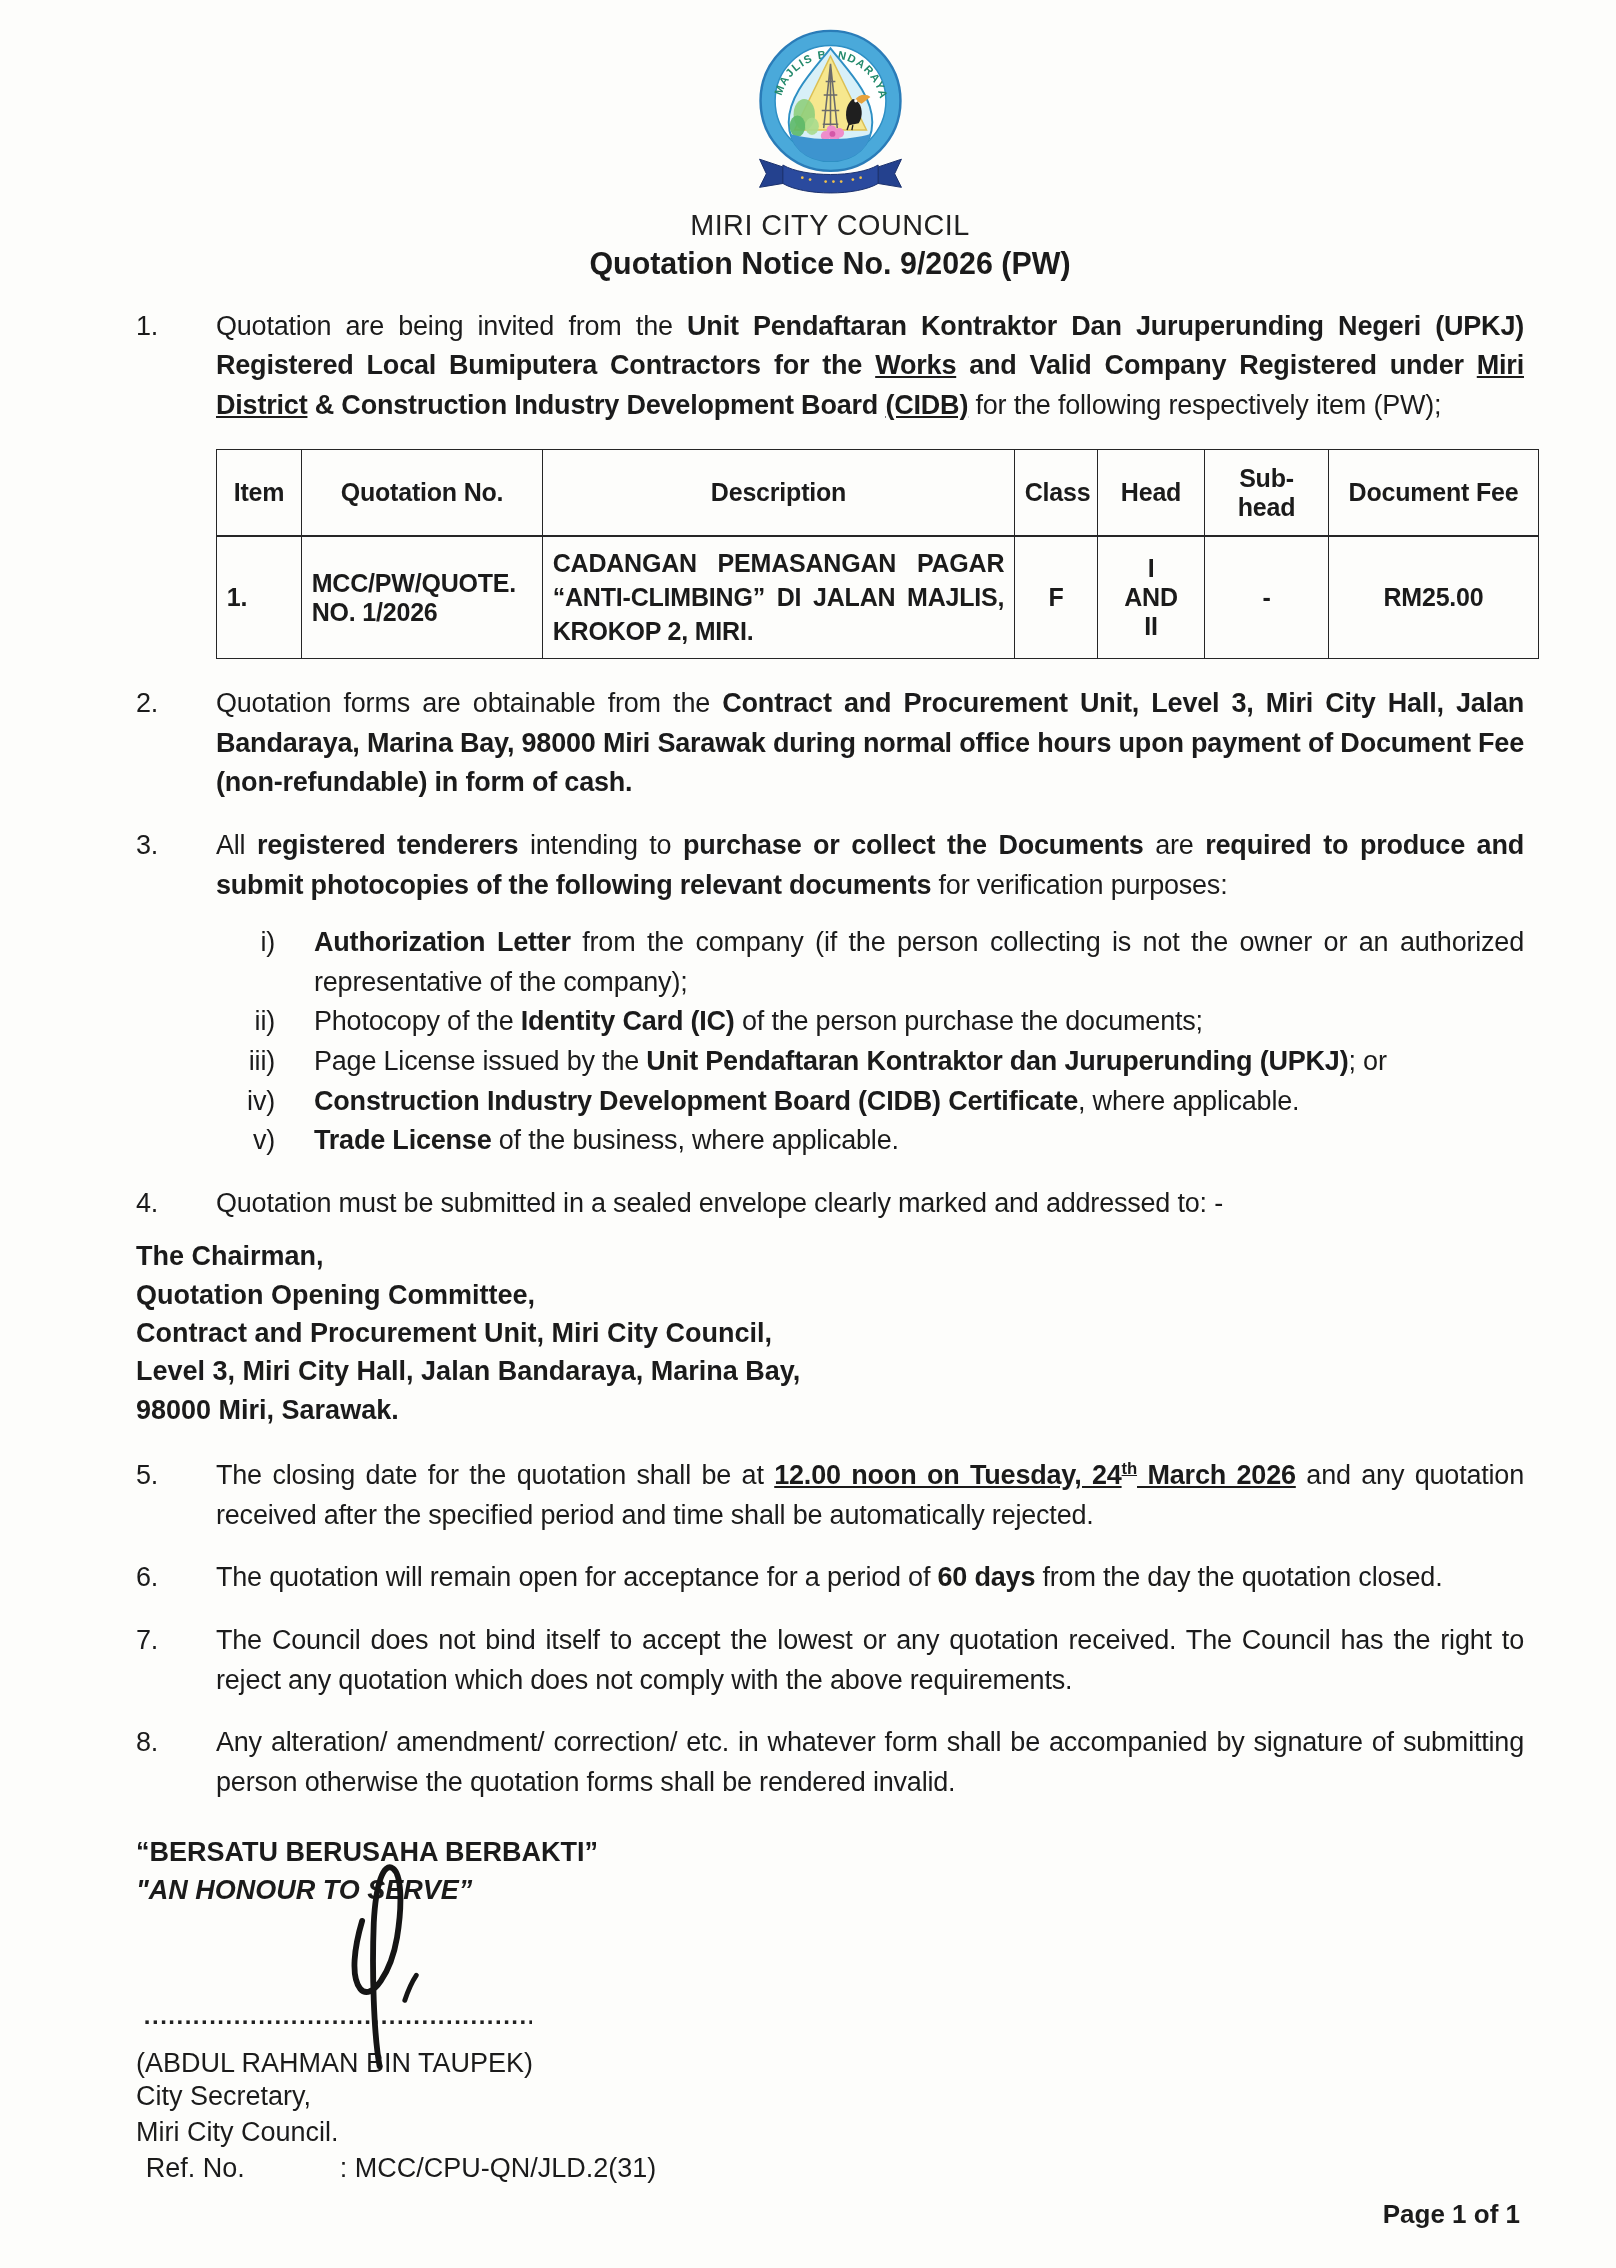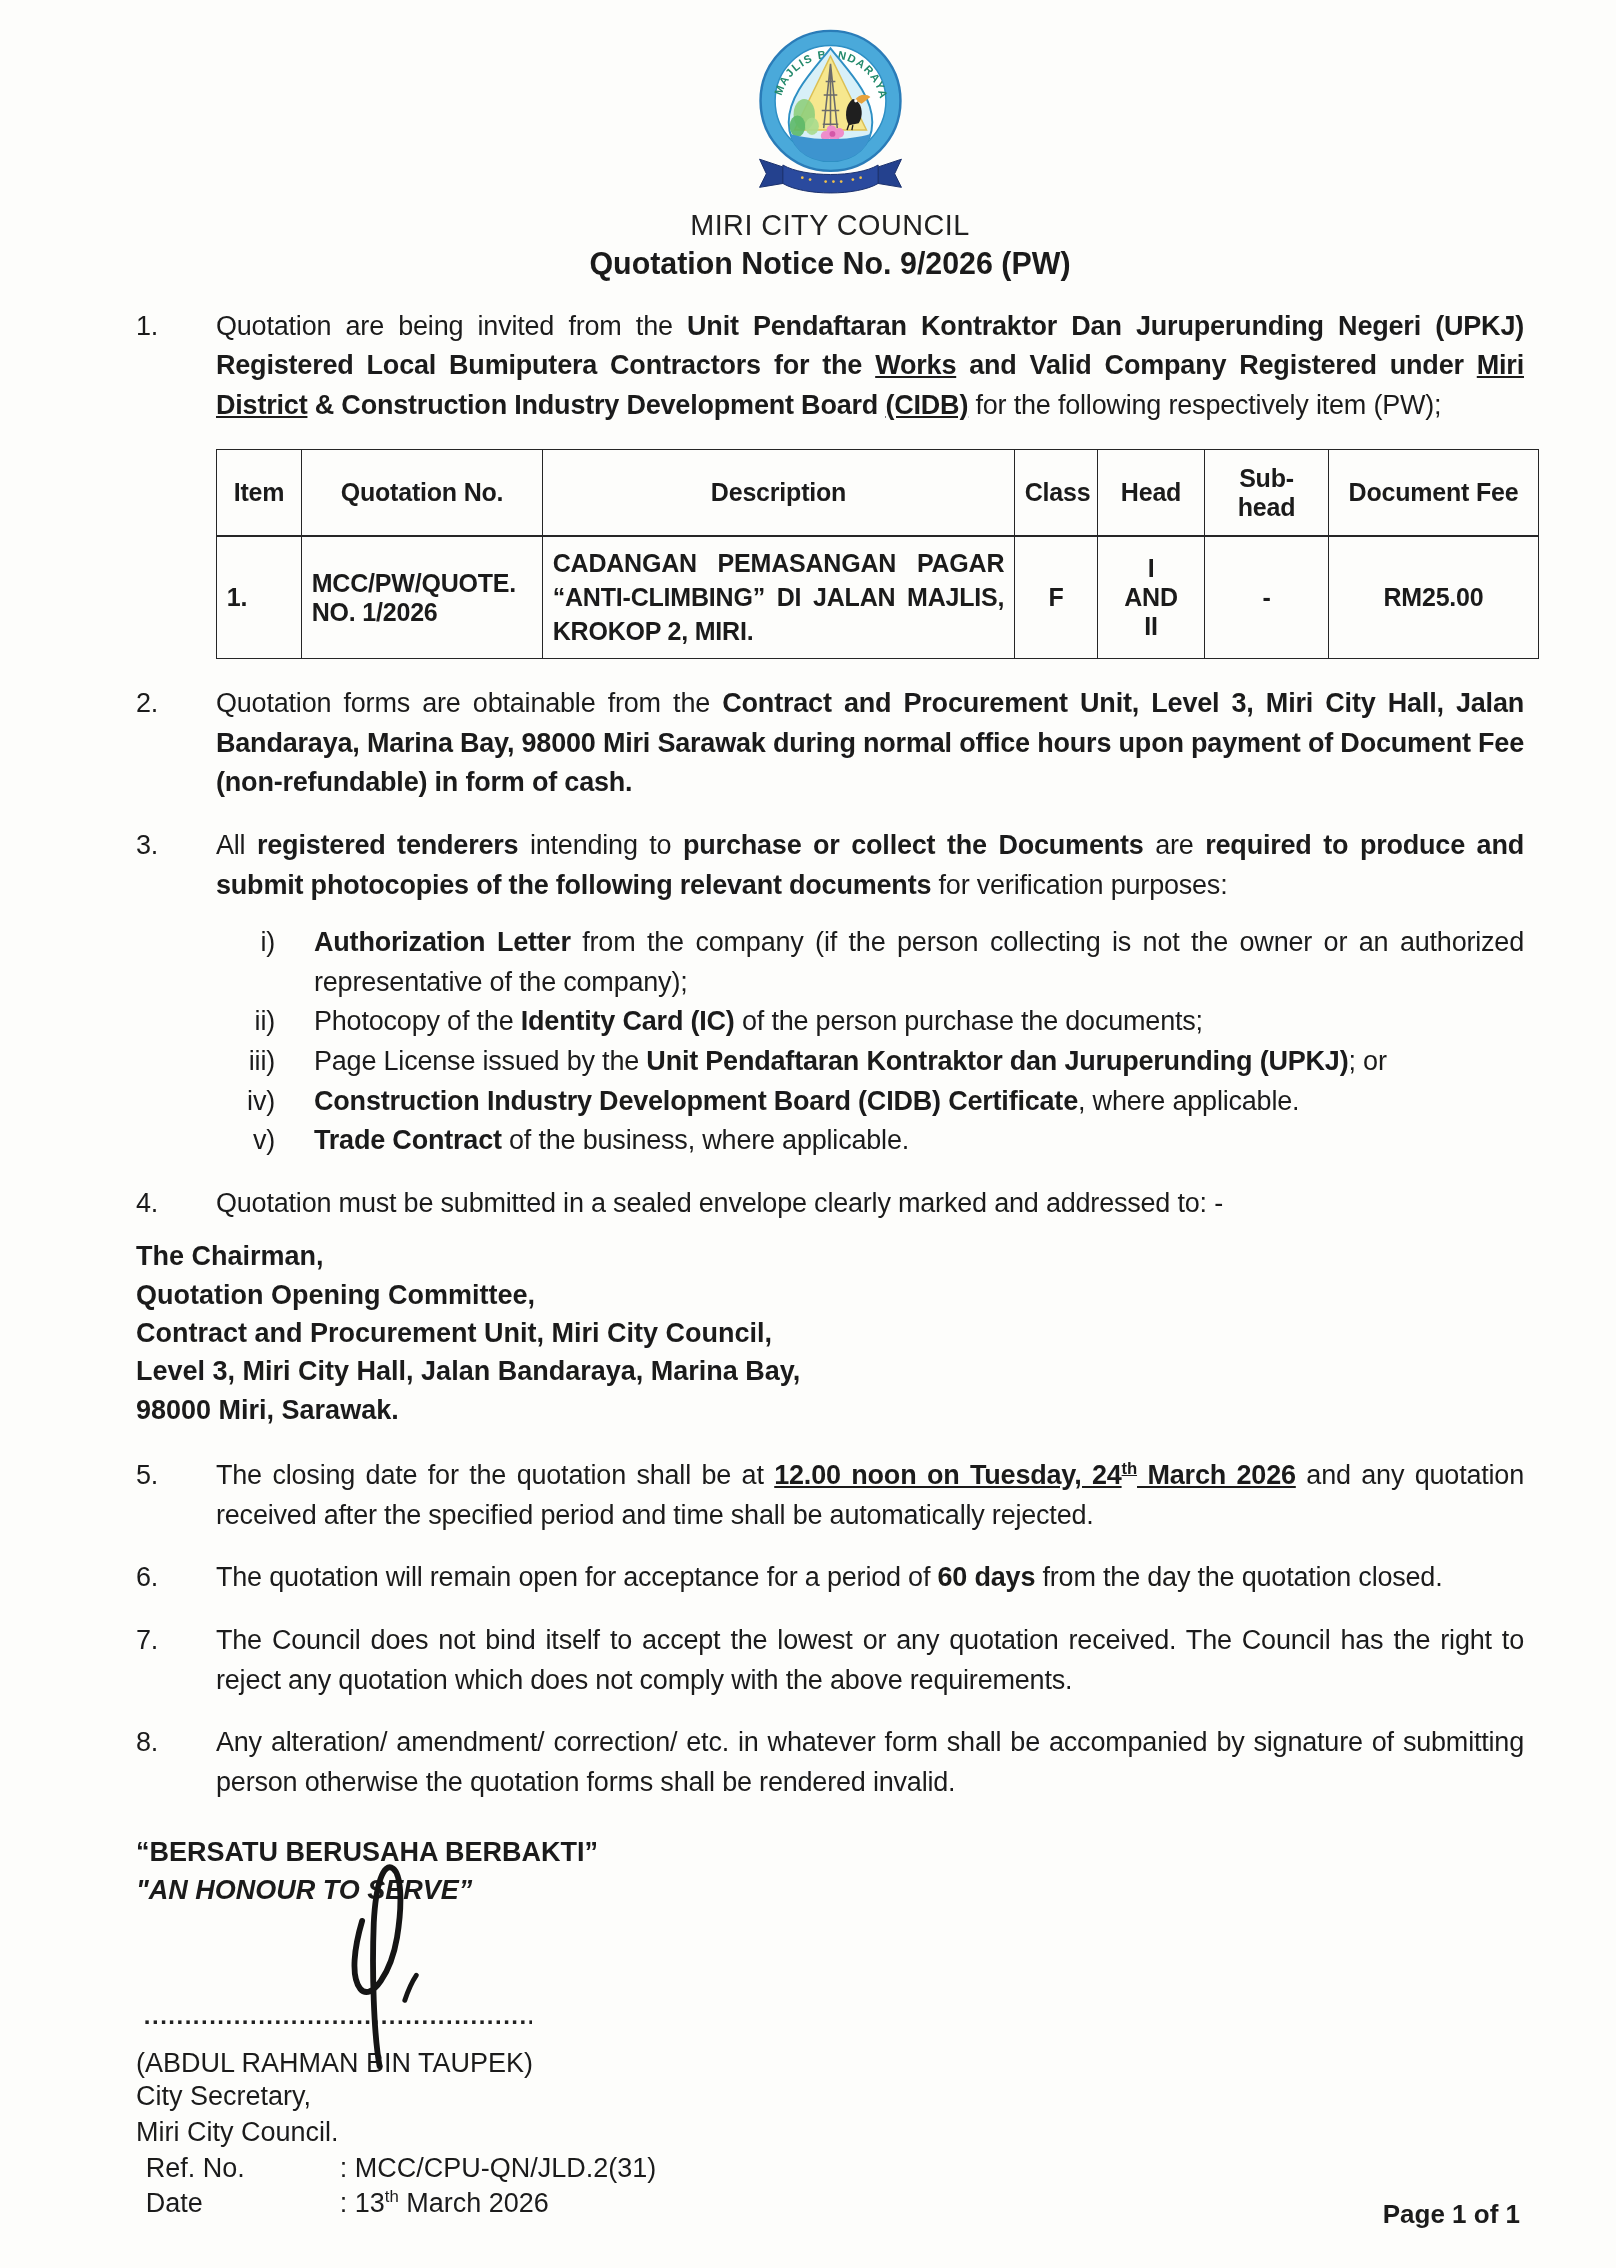--- a/index.html
+++ b/index.html
@@ -218,21 +218,21 @@
     <div class="req">
       <div class="req-no">iii)</div>
       <div class="req-body"><span>Page License issued by the </span><span class="b">Unit Pendaftaran Kontraktor dan Juruperunding (UPKJ)</span><span>; or</span></div>
     </div>
     <div class="req">
       <div class="req-no">iv)</div>
       <div class="req-body"><span class="b">Construction Industry Development Board (CIDB) Certificate</span><span>, where applicable.</span></div>
     </div>
     <div class="req">
       <div class="req-no">v)</div>
-      <div class="req-body"><span class="b">Trade Contract</span><span> of the business, where applicable.</span></div>
+      <div class="req-body"><span class="b">Trade License</span><span> of the business, where applicable.</span></div>
     </div>
   </div>
 
   <div class="sec" style="margin-bottom:13.6px">
     <div class="sec-no">4.</div>
     <div class="sec-body"><span>Quotation must be submitted in a sealed envelope clearly marked and addressed to: -</span></div>
   </div>
 
   <div class="address">
     <div>The Chairman,</div>
@@ -275,22 +275,18 @@
     <div class="sig-name">(ABDUL RAHMAN BIN TAUPEK)</div>
     <div class="sig-line">City Secretary,</div>
     <div class="sig-line">Miri City Council.</div>
   </div>
 
   <div class="refs">
     <div class="ref-row">
       <div class="ref-label">Ref. No.</div>
       <div class="ref-value"><span>: MCC/CPU-QN/JLD.2(31)</span></div>
     </div>
-    <div class="ref-row">
-      <div class="ref-label">Date</div>
-      <div class="ref-value"><span>: 13</span><sup>th</sup><span> March 2026</span></div>
-    </div>
   </div>
 
   <div class="page-footer">Page 1 of 1</div>
 
 </div>
 
 
 </body></html>

